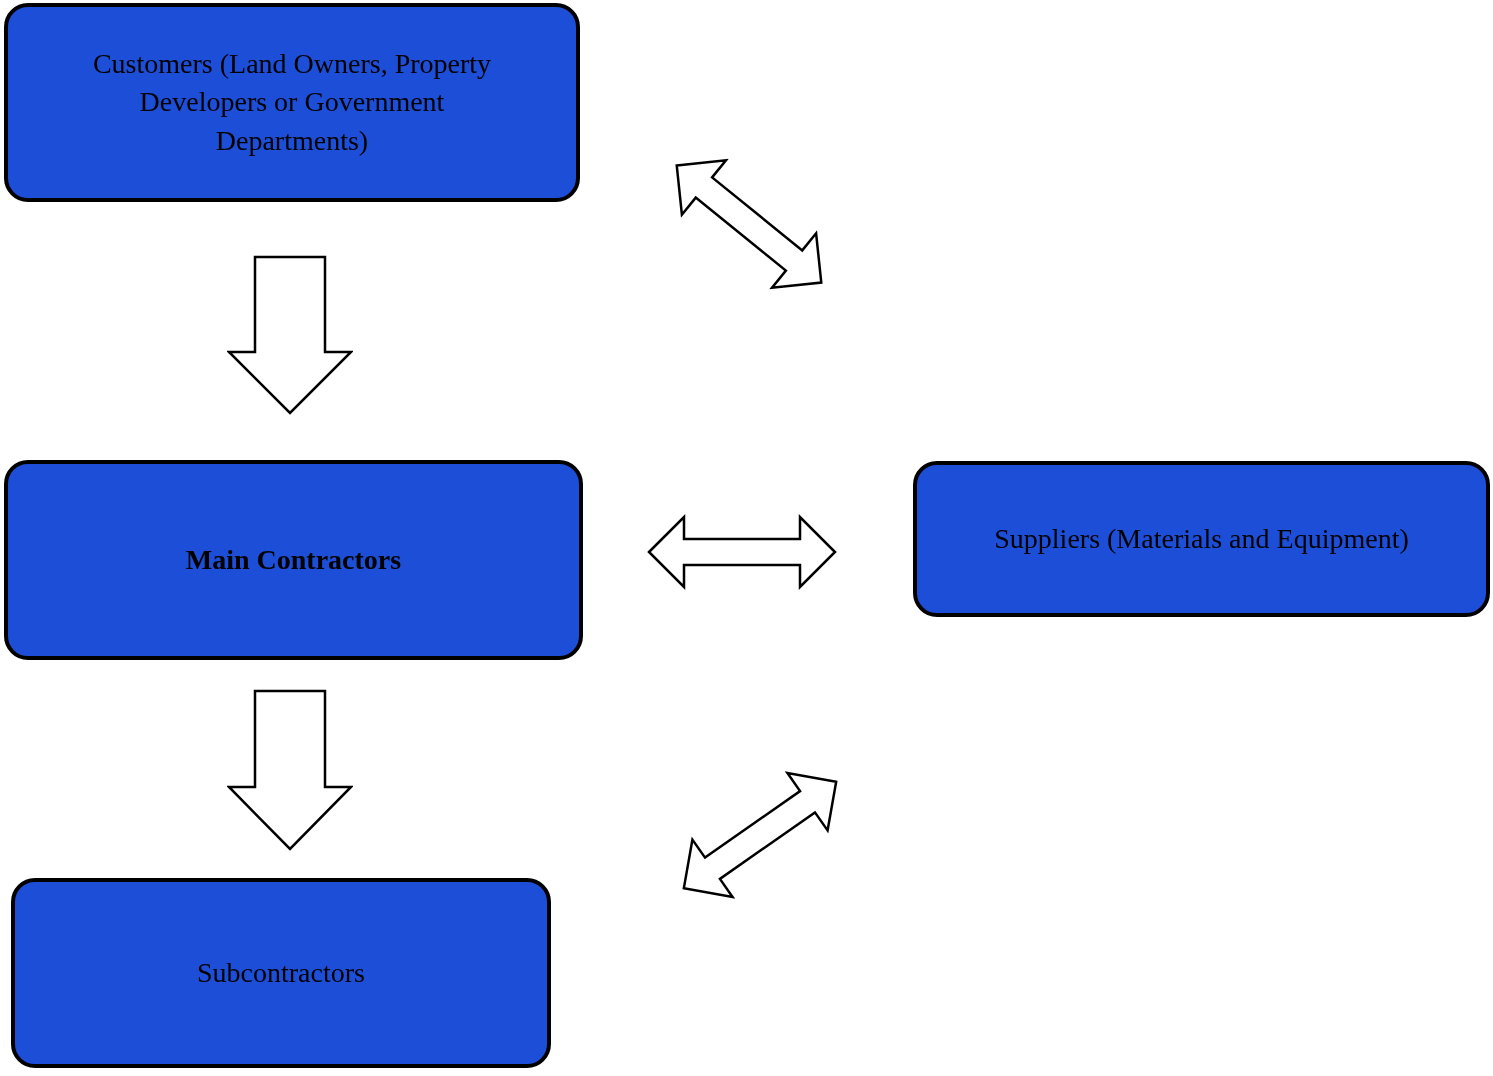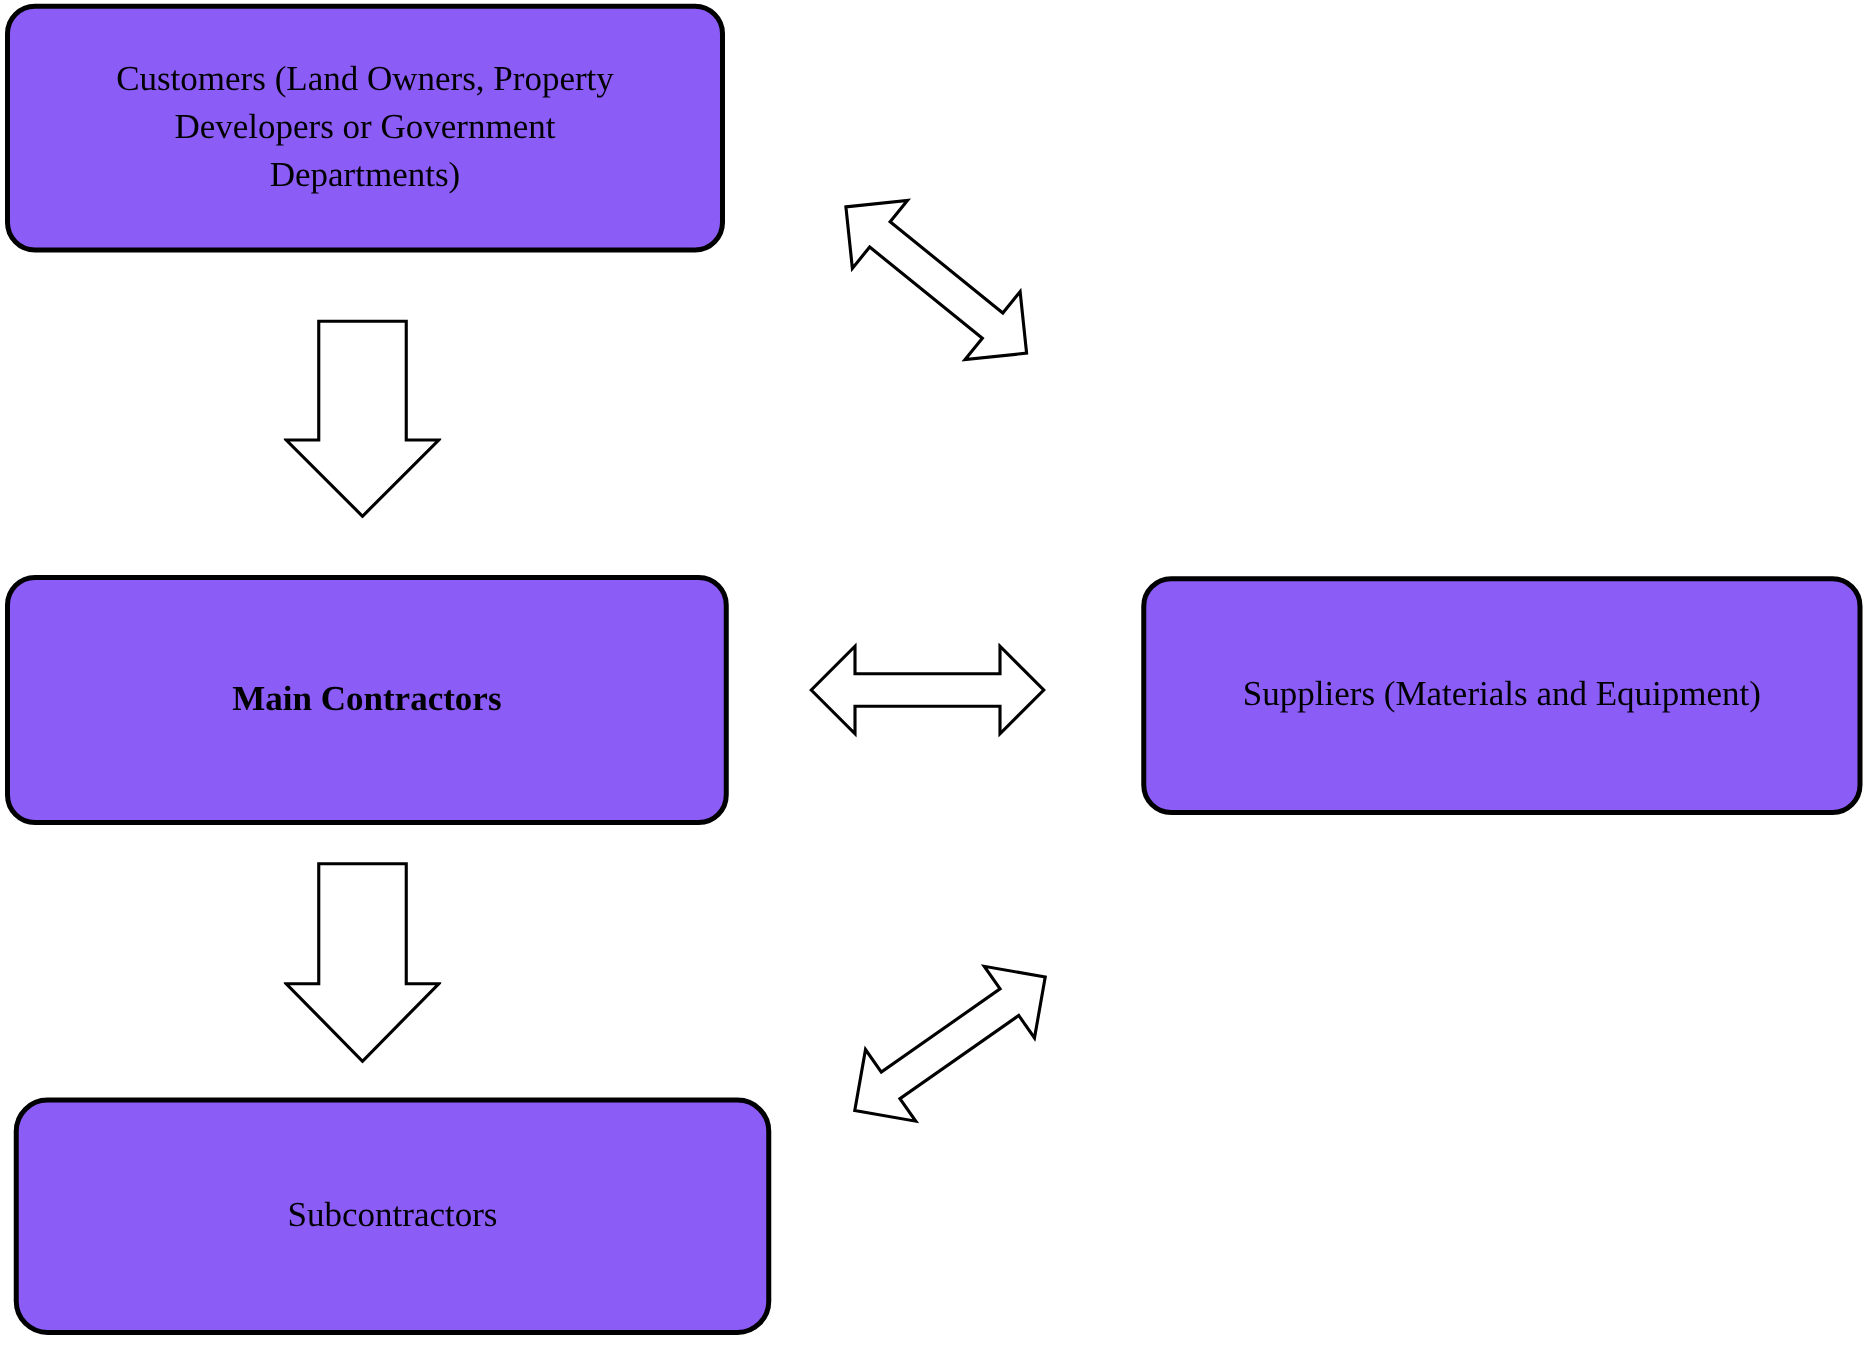--- a/index.html
+++ b/index.html
@@ -10,37 +10,37 @@
     background: #ffffff;
     font-family: "Liberation Serif", "DejaVu Serif", serif;
     color: #000000;
     overflow: hidden;
   }
   .node {
     position: absolute;
     box-sizing: border-box;
     border: 4px solid #000000;
     border-radius: 24px;
-    background: #8b5cf6;
+    background: #1d4ed8;
     display: flex;
     align-items: center;
     justify-content: center;
     text-align: center;
     font-size: 28px;
     line-height: 1.36;
   }
   .node .label { display: block; }
 
   #node-customers        { left: 4px;   top: 3px;   width: 576px; height: 199px; }
   #node-customers .label { width: 460px; }
 
   #node-main-contractors { left: 4px;   top: 460px; width: 579px; height: 200px; font-weight: bold; }
-  #node-suppliers        { left: 913px; top: 461px; width: 577px; height: 191px; }
+  #node-suppliers        { left: 913px; top: 461px; width: 577px; height: 156px; }
   #node-suppliers .label { width: 540px; }
-  #node-subcontractors   { left: 11px;  top: 878px; width: 606px; height: 190px; border-radius: 27px; }
+  #node-subcontractors   { left: 11px;  top: 878px; width: 540px; height: 190px; }
 
   .arrow { position: absolute; display: block; }
   .arrow polygon {
     fill: #ffffff;
     stroke: #000000;
     stroke-width: 2.5;
     stroke-linejoin: miter;
   }
 
   #arrow-down-1 { left: 227px; top: 255px; }

